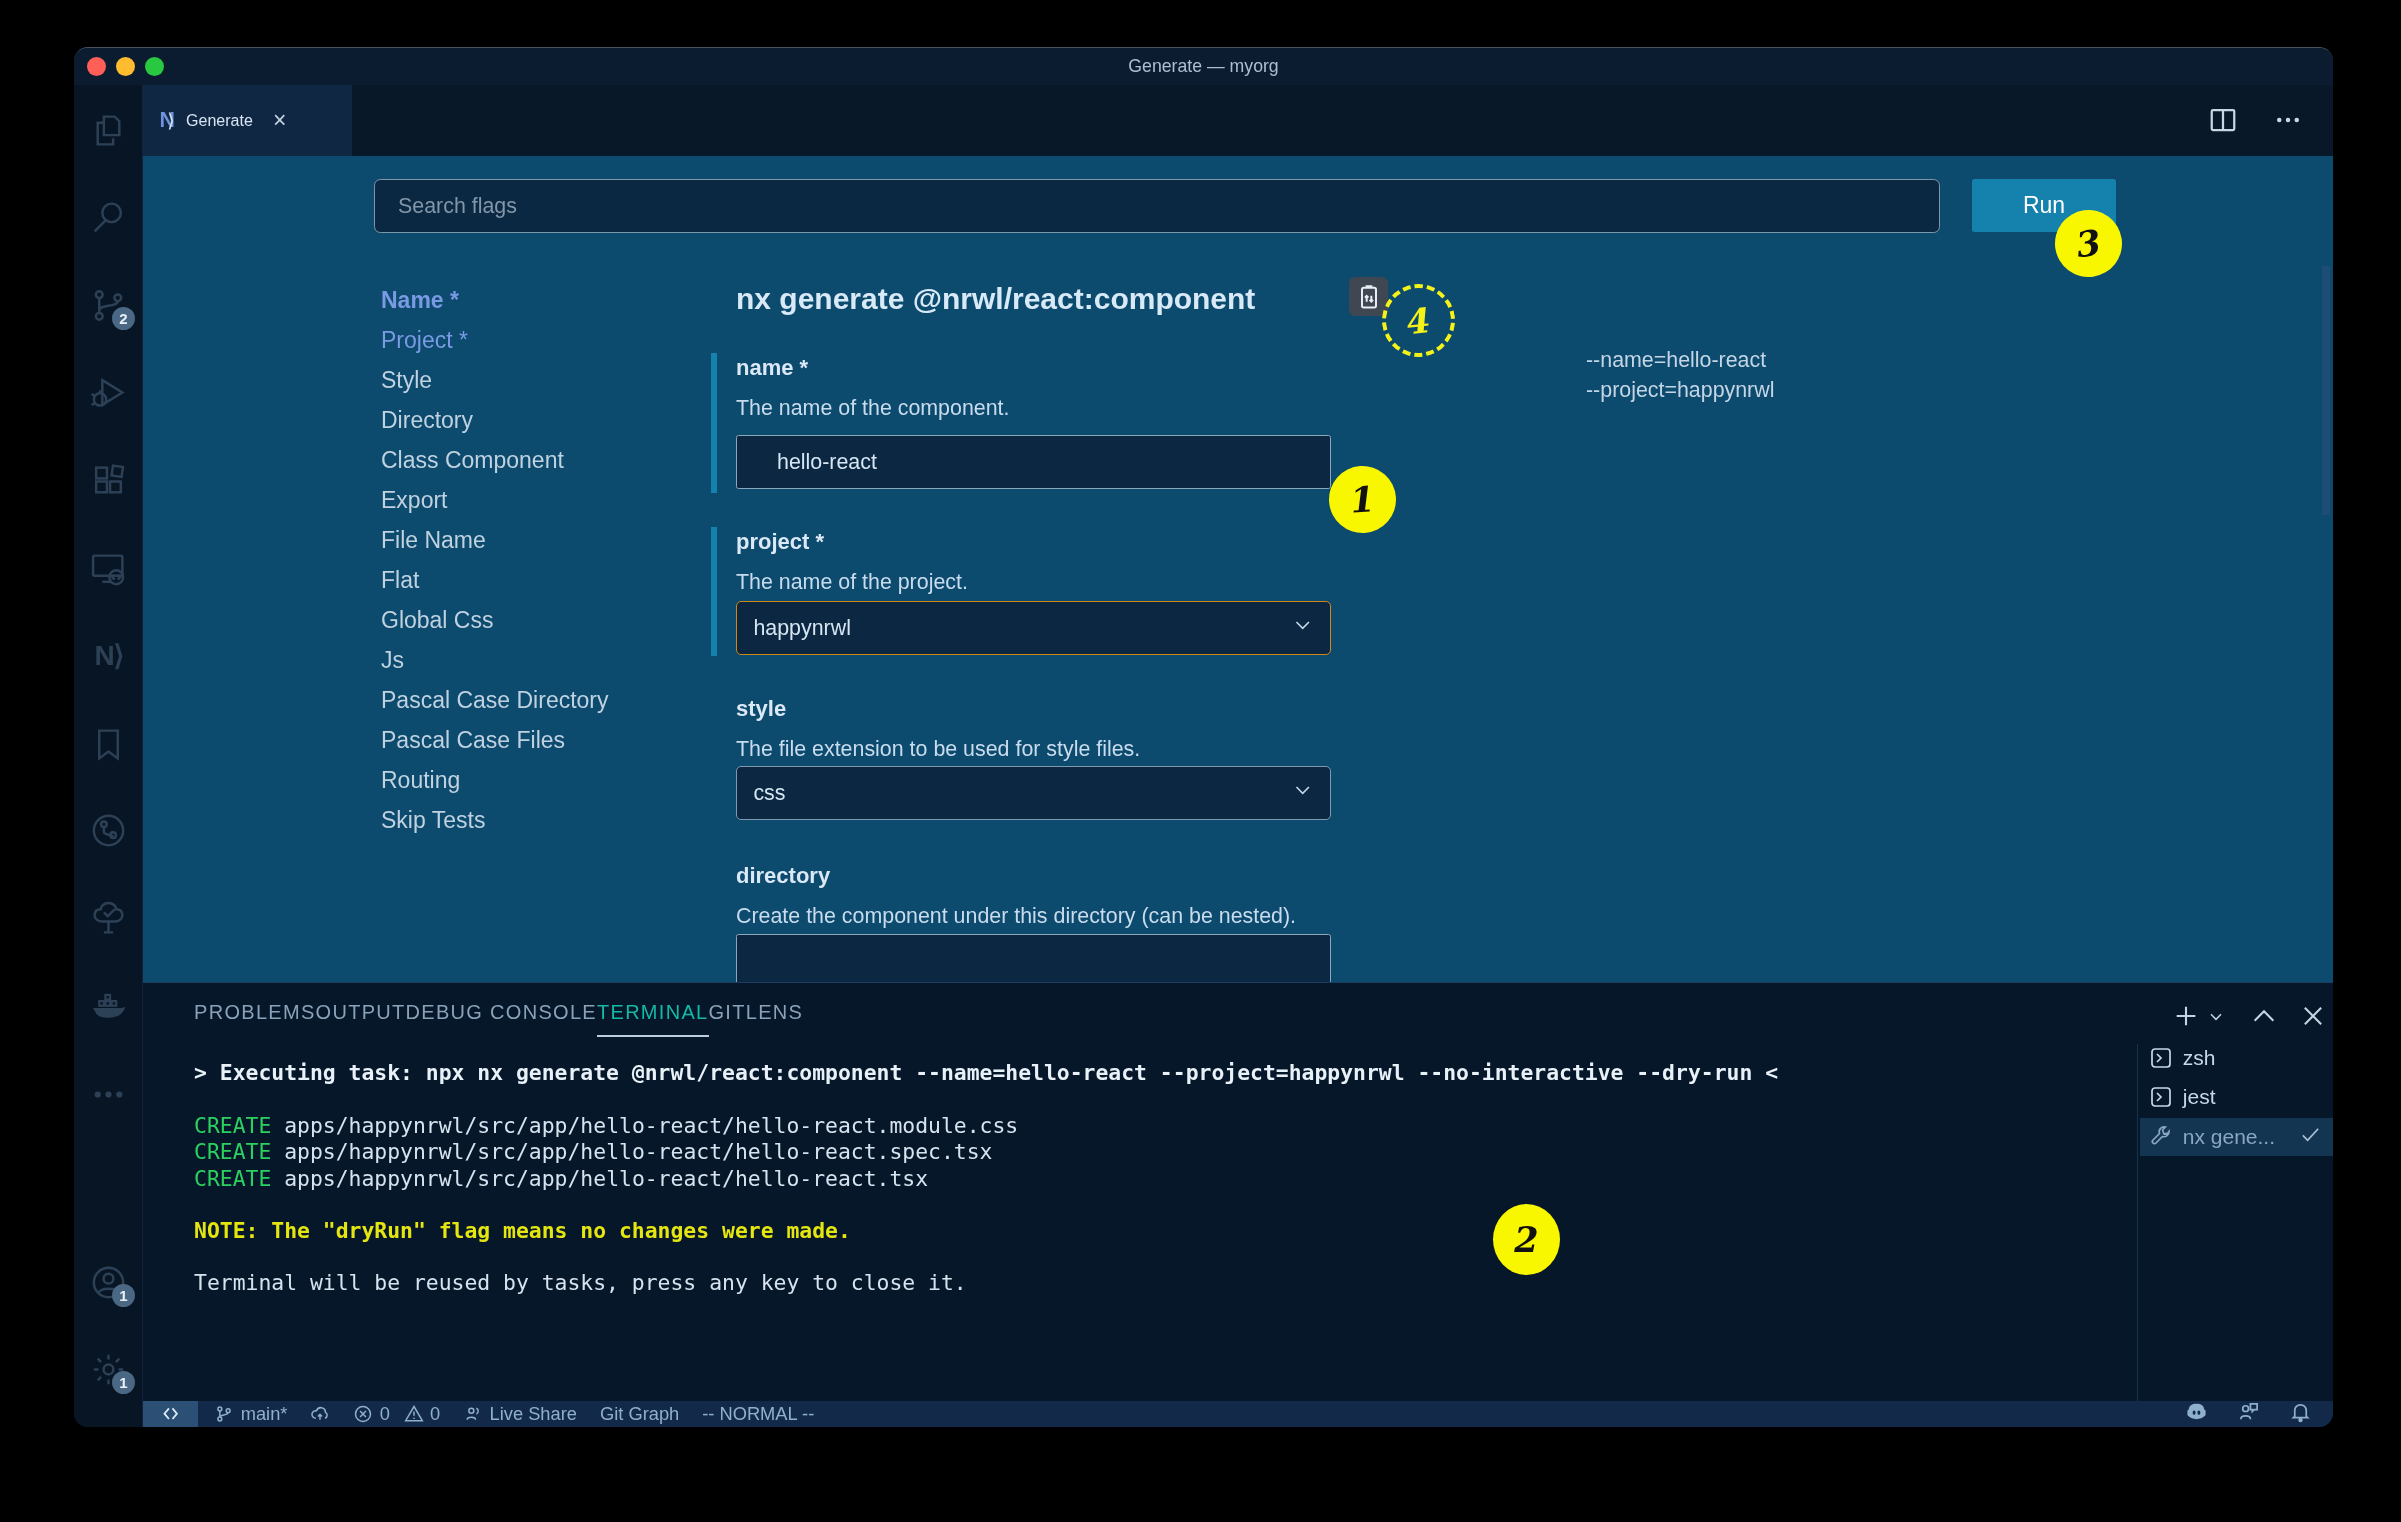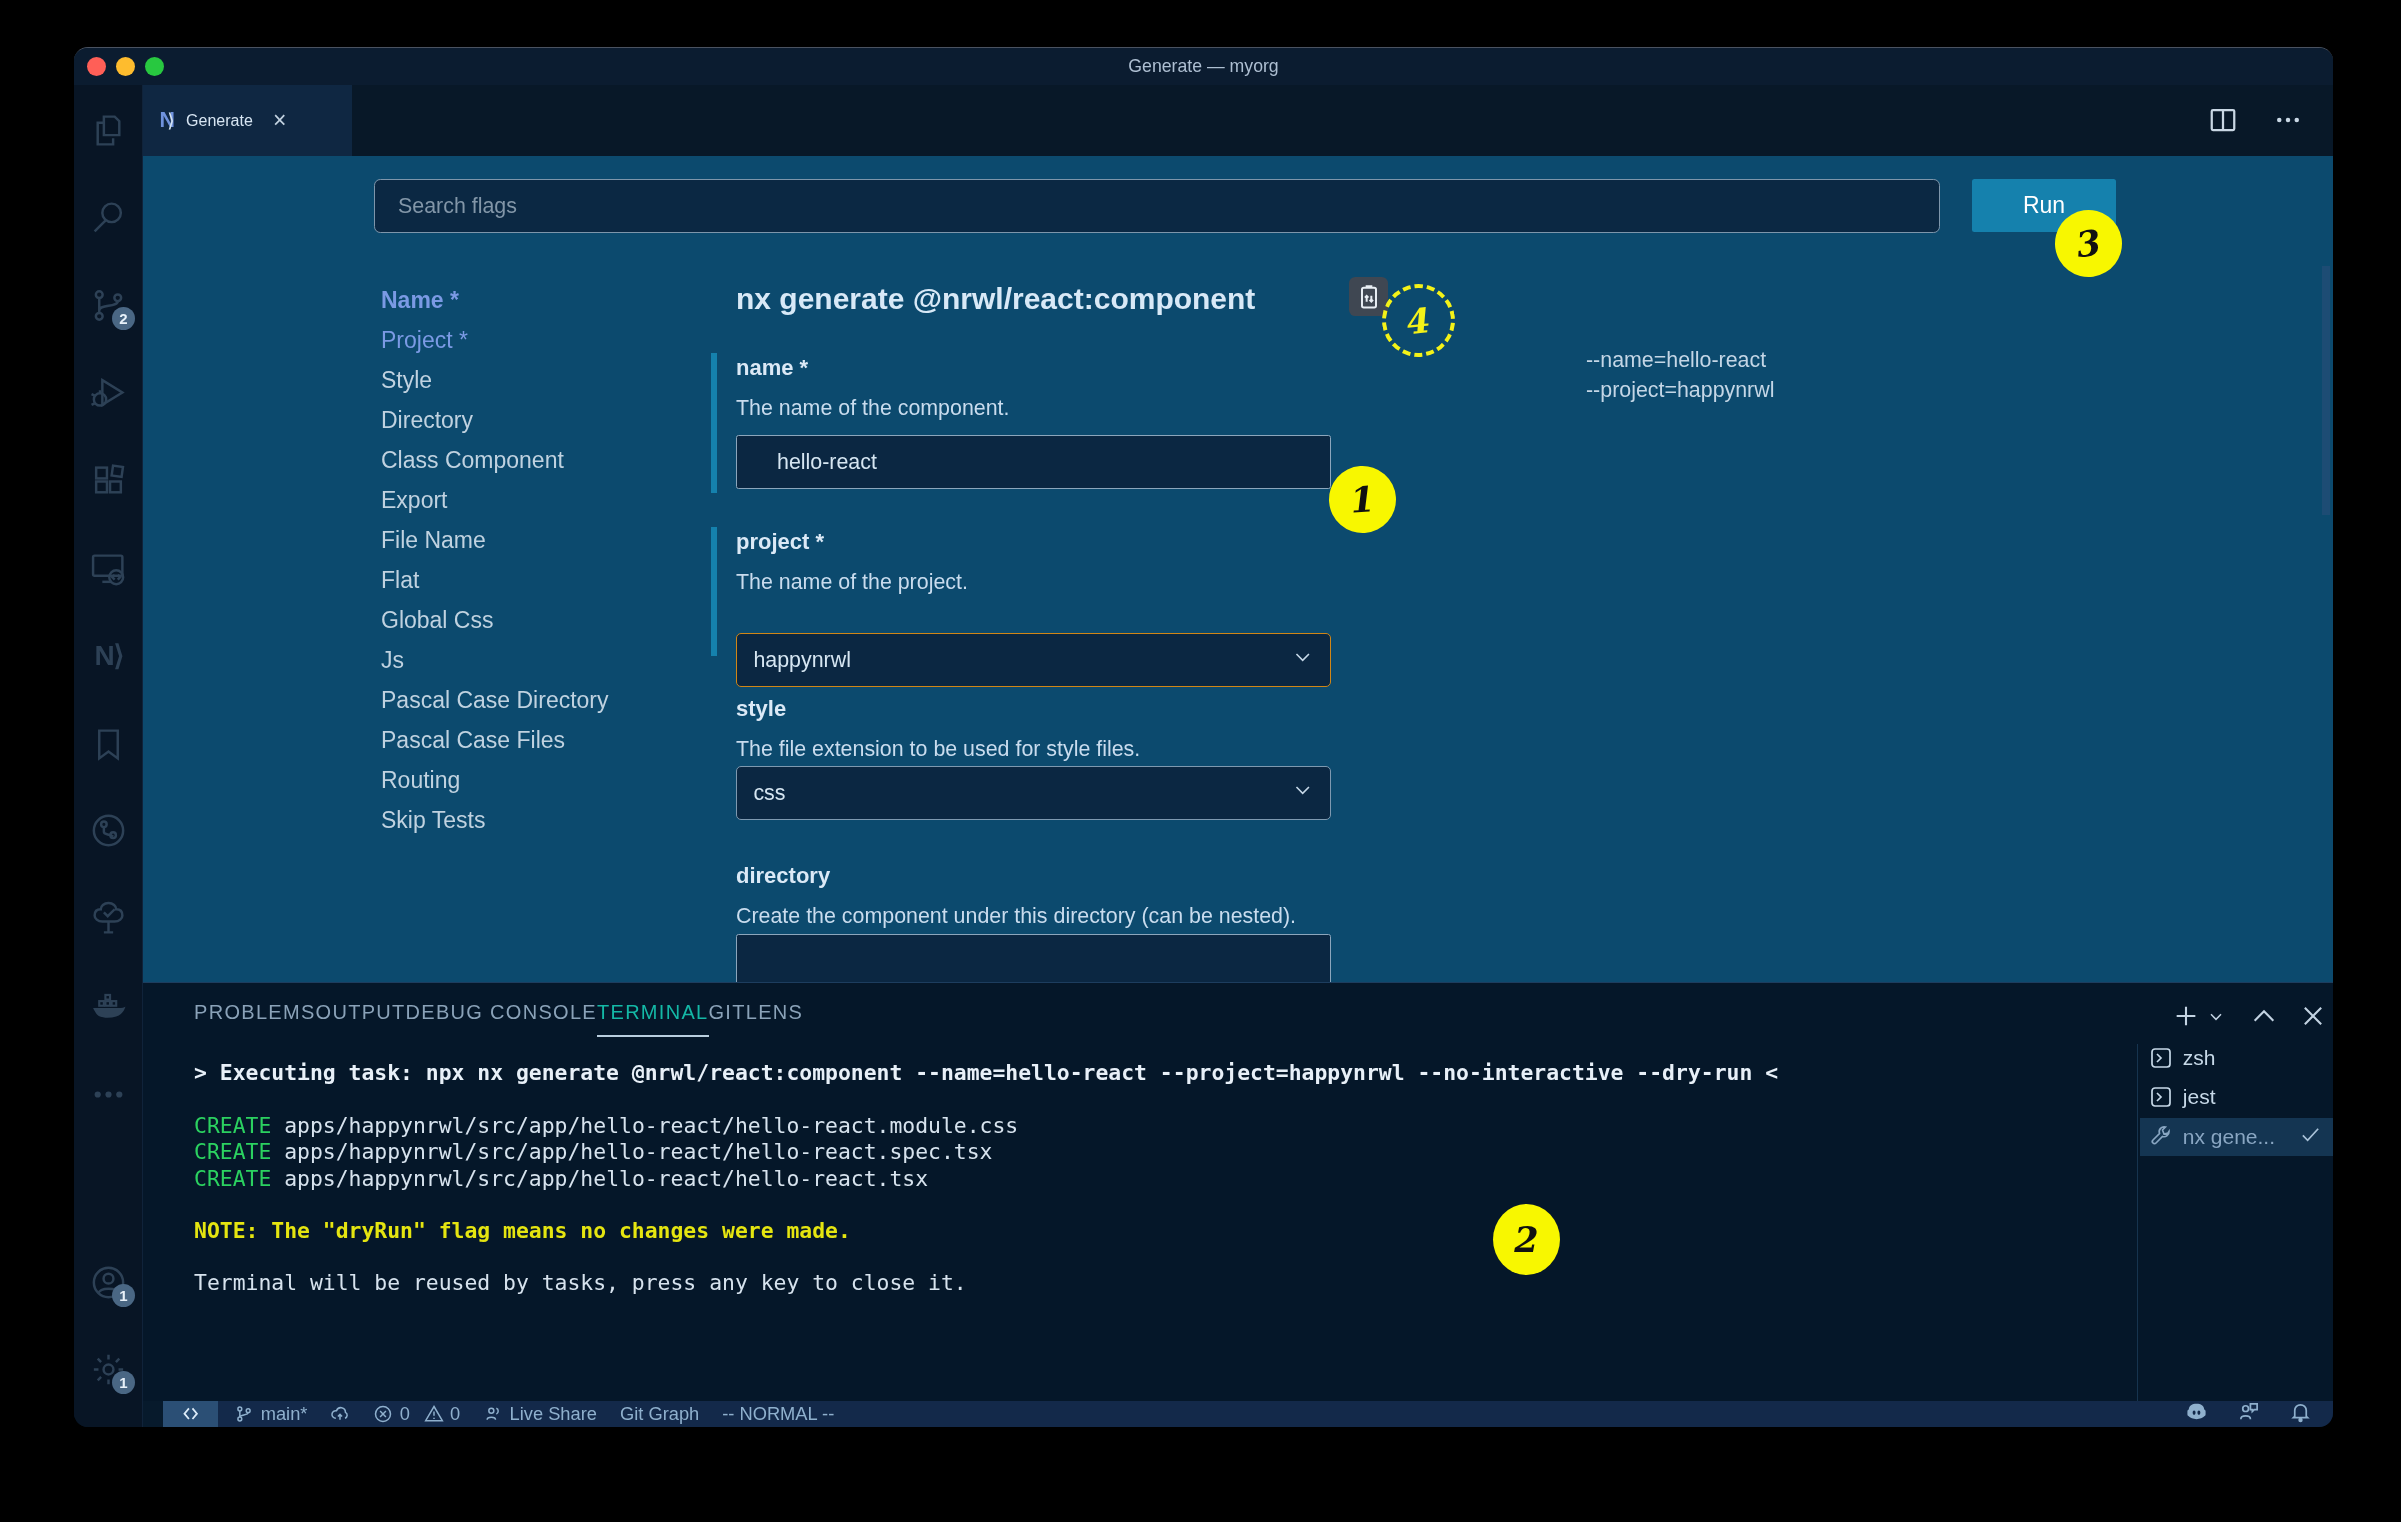--- a/index.html
+++ b/index.html
@@ -61,21 +61,21 @@
   .copy-btn svg { width:28px; height:28px; }
 
   .accent-bar { position:absolute; left:568px; width:6.3px; background:#1581ad; }
   .field-label { position:absolute; left:593px; font-size:22px; font-weight:700; color:#dbe9f6; }
   .field-desc  { position:absolute; left:593px; font-size:21.4px; color:#c9dcee; }
   .text-input { position:absolute; left:593px; width:595px; height:54px; background:#0b2742;
                 border:1.3px solid #8ca6bc; border-radius:2.5px; color:#d6e6f2; font-size:21.4px; padding:0 16.4px; outline:none; }
   .select-box { position:absolute; left:593px; width:595px; height:54px; background:#0b2742;
                 border:1.3px solid #7e99b0; border-radius:5px; color:#d6e6f2; font-size:21.4px;
                 display:flex; align-items:center; padding:0 16.4px; }
-  .select-box.focused { border:1.9px solid #d18616;margin-top:32px; }
+  .select-box.focused { border:1.9px solid #d18616; }
   .select-box .chev { margin-left:auto; color:#c6d8e8; }
   .select-box .chev svg { width:21.4px; height:21.4px; }
 
   .flags-preview { position:absolute; left:1443px; top:189px; font-size:21.4px; line-height:30px; color:#c4d6e6; }
 
   .ed-scrollbar { position:absolute; left:2179px; top:110px; width:8.2px; height:249px; background:#1d4c74; }
 
   
   .panel { height:419px; background:#051729; border-top:1.3px solid #1d3d5e; position:relative; flex:0 0 auto; }
   .panel-tabs { position:absolute; left:51px; top:10px; display:flex; }
@@ -92,21 +92,21 @@
   .t-note { position:absolute; top:235px; left:0; font-weight:700; color:#e5e510; }
   .t-reuse { position:absolute; top:287px; left:0; font-weight:400; }
 
   .panel-vsep { position:absolute; left:1994px; top:61px; bottom:0; width:1.3px; background:#16344f; }
   .sess-row { position:absolute; left:1997px; width:193px; height:35px; display:flex; align-items:center; gap:10px; padding-left:8.8px; color:#c7d9e8; font-size:21px; }
   .sess-row.sel { background:#143552; color:#89a6c2; height:38px; }
   .sess-row svg { width:24px; height:24px; flex:0 0 auto; }
   .sess-check { margin-left:auto; margin-right:11.4px; color:#a9c2d8; }
 
   
-  .statusbar { height:26.5px; background:#13294a; display:flex; align-items:center; color:#8fb0cd; font-size:18.3px; flex:0 0 auto;margin-left:20px; }
+  .statusbar { height:26.5px; background:#13294a; display:flex; align-items:center; color:#8fb0cd; font-size:18.3px; flex:0 0 auto; }
   .remote-box { width:55px; height:26.5px; background:#2b4f75; color:#dcebf8; display:flex; align-items:center; justify-content:center; flex:0 0 auto; }
   .remote-box svg { width:21.4px; height:21.4px; }
   .sb-left { display:flex; align-items:center; gap:23px; margin-left:16.4px; }
   .sb-item { display:flex; align-items:center; gap:6.3px; }
   .sb-item svg { width:20px; height:20px; }
   .sb-right { margin-left:auto; display:flex; align-items:center; gap:29px; margin-right:21.4px; }
   .sb-right svg { width:23px; height:23px; }
 
   
   .anno { position:absolute; border-radius:50%; display:flex; align-items:center; justify-content:center;

